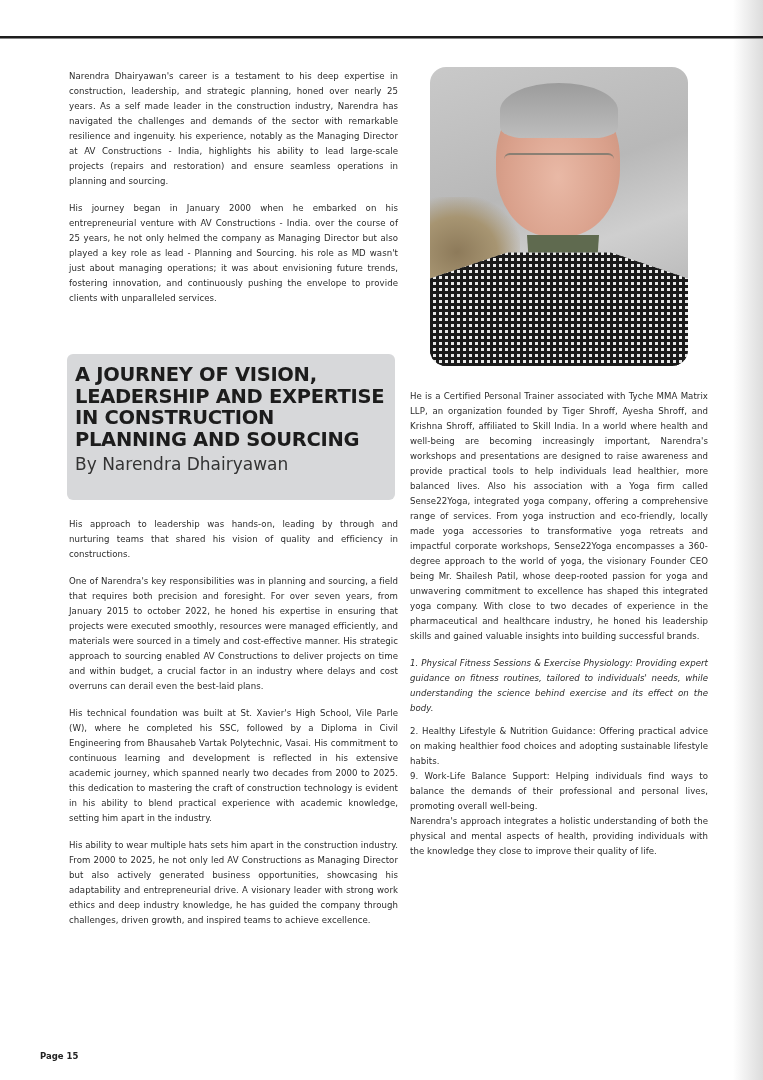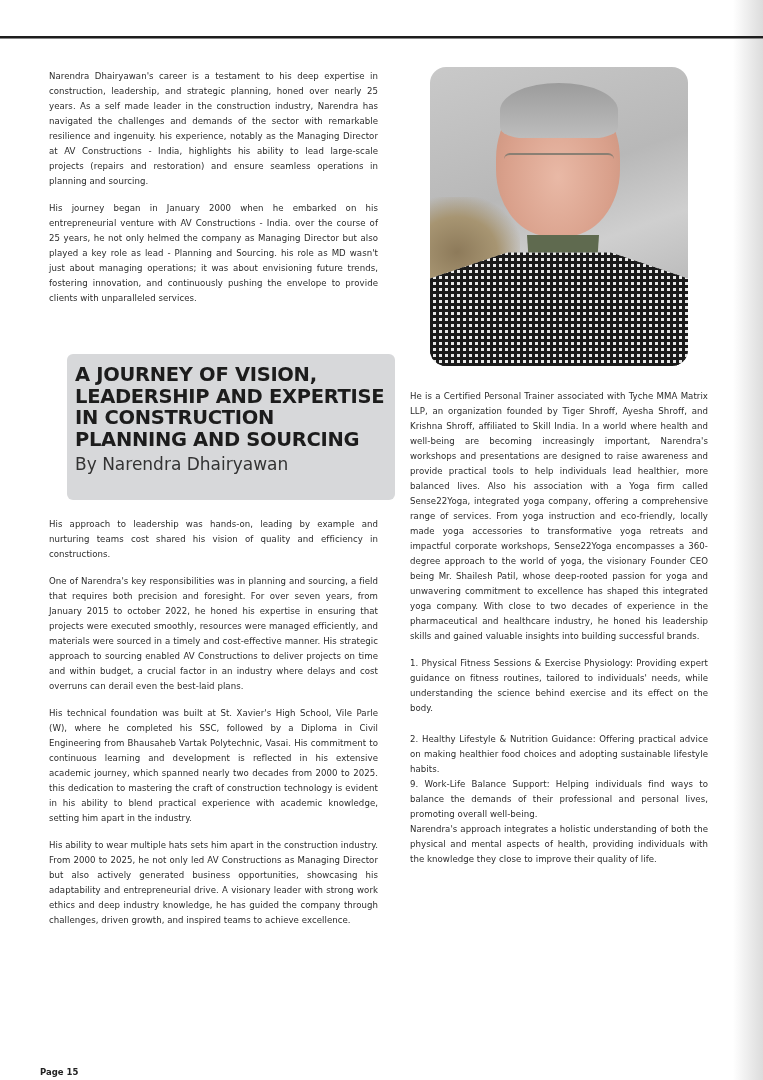--- a/index.html
+++ b/index.html
@@ -10,21 +10,21 @@
     color: #222;
   }
   .edge-shade {
     position: absolute; top: 0; right: 0; width: 30px; height: 1080px;
     background: linear-gradient(to right, rgba(255,255,255,0), #e6e6e6 70%, #dcdcdc);
   }
   .top-rule {
     position: absolute; left: 0; top: 36px; width: 763px; height: 2px;
     background: #1e1e1e; box-shadow: 0 1px 0 #888;
   }
-  .col-left { position: absolute; left: 49px; width: 329px; }
+  .col-left { position: absolute; left: 69px; width: 329px; }
   .col-right { position: absolute; left: 410px; width: 298px; }
   p.body {
     margin: 0 0 12px 0;
     font-size: 8.6px; line-height: 15px;
     text-align: justify; color: #2b2b2b;
     letter-spacing: 0.05px;
   }
   .photo {
     position: absolute; left: 430px; top: 67px; width: 258px; height: 299px;
     border-radius: 16px; overflow: hidden;
@@ -70,21 +70,21 @@
     margin: 0; font-family: "DejaVu Sans", sans-serif;
     font-weight: bold; font-size: 19.5px; line-height: 21.5px;
     color: #1c1c1c; letter-spacing: -0.3px;
   }
   .title-box .byline {
     margin-top: 4px; font-size: 17px; color: #333;
   }
   .list-item { margin: 0 0 0 0; }
   .page-num {
     position: absolute; left: 40px; top: 1051px;
-    font-size: 8.5px; font-weight: bold; color: #222; margin-top: 16px;
+    font-size: 8.5px; font-weight: bold; color: #222;
   }
 </style>
 </head>
 <body>
 
 <div class="edge-shade"></div>
 <div class="top-rule"></div>
 
 <div class="col-left" style="top:69px;">
   <p class="body">Narendra Dhairyawan's career is a testament to his deep expertise in construction, leadership, and strategic planning, honed over nearly 25 years. As a self made leader in the construction industry, Narendra has navigated the challenges and demands of the sector with remarkable resilience and ingenuity. his experience, notably as the Managing Director at AV Constructions - India, highlights his ability to lead large-scale projects (repairs and restoration) and ensure seamless operations in planning and sourcing.</p>
@@ -99,27 +99,27 @@
   <div class="shirt"></div>
   <div class="jacket"></div>
 </div>
 
 <div class="title-box">
   <h1>A JOURNEY OF VISION, LEADERSHIP AND EXPERTISE IN CONSTRUCTION PLANNING AND SOURCING</h1>
   <div class="byline">By Narendra Dhairyawan</div>
 </div>
 
 <div class="col-left" style="top:517px;">
-  <p class="body">His approach to leadership was hands-on, leading by example and nurturing teams cost shared his vision of quality and efficiency in constructions.</p>
+  <p class="body">His approach to leadership was hands-on, leading by through and nurturing teams that shared his vision of quality and efficiency in constructions.</p>
   <p class="body">One of Narendra's key responsibilities was in planning and sourcing, a field that requires both precision and foresight. For over seven years, from January 2015 to october 2022, he honed his expertise in ensuring that projects were executed smoothly, resources were managed efficiently, and materials were sourced in a timely and cost-effective manner. His strategic approach to sourcing enabled AV Constructions to deliver projects on time and within budget, a crucial factor in an industry where delays and cost overruns can derail even the best-laid plans.</p>
   <p class="body">His technical foundation was built at St. Xavier's High School, Vile Parle (W), where he completed his SSC, followed by a Diploma in Civil Engineering from Bhausaheb Vartak Polytechnic, Vasai. His commitment to continuous learning and development is reflected in his extensive academic journey, which spanned nearly two decades from 2000 to 2025. this dedication to mastering the craft of construction technology is evident in his ability to blend practical experience with academic knowledge, setting him apart in the industry.</p>
   <p class="body">His ability to wear multiple hats sets him apart in the construction industry. From 2000 to 2025, he not only led AV Constructions as Managing Director but also actively generated business opportunities, showcasing his adaptability and entrepreneurial drive. A visionary leader with strong work ethics and deep industry knowledge, he has guided the company through challenges, driven growth, and inspired teams to achieve excellence.</p>
 </div>
 
 <div class="col-right" style="top:389px;">
   <p class="body">He is a Certified Personal Trainer associated with Tyche MMA Matrix LLP, an organization founded by Tiger Shroff, Ayesha Shroff, and Krishna Shroff, affiliated to Skill India. In a world where health and well-being are becoming increasingly important, Narendra's workshops and presentations are designed to raise awareness and provide practical tools to help individuals lead healthier, more balanced lives. Also his association with a Yoga firm called Sense22Yoga, integrated yoga company, offering a comprehensive range of services. From yoga instruction and eco-friendly, locally made yoga accessories to transformative yoga retreats and impactful corporate workshops, Sense22Yoga encompasses a 360-degree approach to the world of yoga, the visionary Founder CEO being Mr. Shailesh Patil, whose deep-rooted passion for yoga and unwavering commitment to excellence has shaped this integrated yoga company. With close to two decades of experience in the pharmaceutical and healthcare industry, he honed his leadership skills and gained valuable insights into building successful brands.</p>
-  <p class="body list-item" style="margin-bottom:16px;">1. Physical Fitness Sessions &amp; Exercise Physiology: Providing expert guidance on fitness routines, tailored to individuals' needs, while understanding the science behind exercise and its effect on the body.</p>
+  <p class="body list-item" style="margin-bottom:8px;font-style:italic;">1. Physical Fitness Sessions &amp; Exercise Physiology: Providing expert guidance on fitness routines, tailored to individuals' needs, while understanding the science behind exercise and its effect on the body.</p>
   <p class="body list-item" style="margin-bottom:0;">2. Healthy Lifestyle &amp; Nutrition Guidance: Offering practical advice on making healthier food choices and adopting sustainable lifestyle habits.</p>
   <p class="body list-item" style="margin-bottom:0;">9. Work-Life Balance Support: Helping individuals find ways to balance the demands of their professional and personal lives, promoting overall well-being.</p>
   <p class="body">Narendra's approach integrates a holistic understanding of both the physical and mental aspects of health, providing individuals with the knowledge they close to improve their quality of life.</p>
 </div>
 
 <div class="page-num">Page 15</div>
 
 </body></html>

